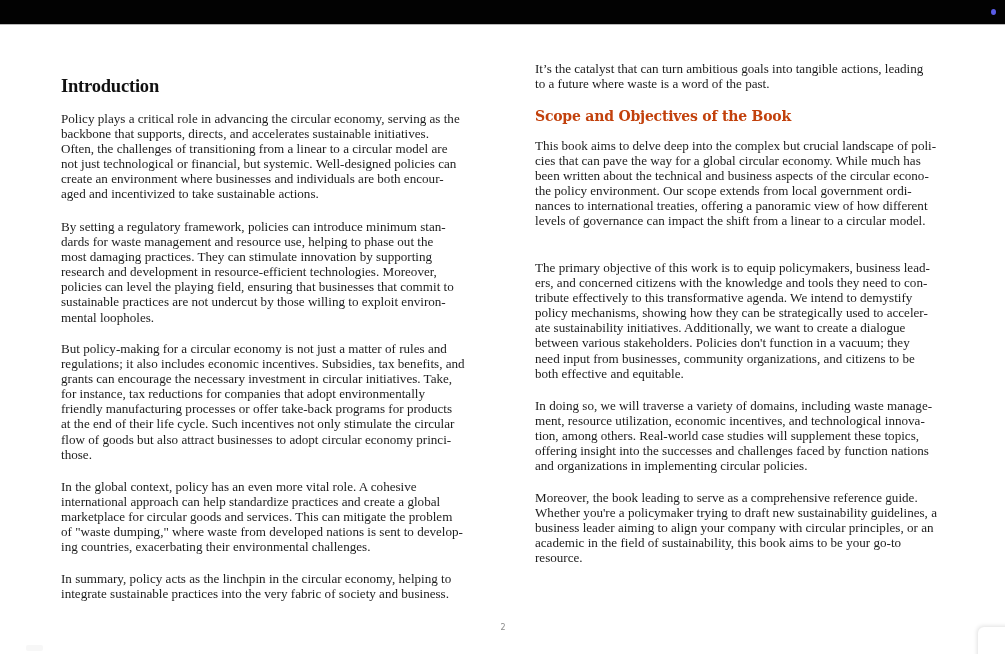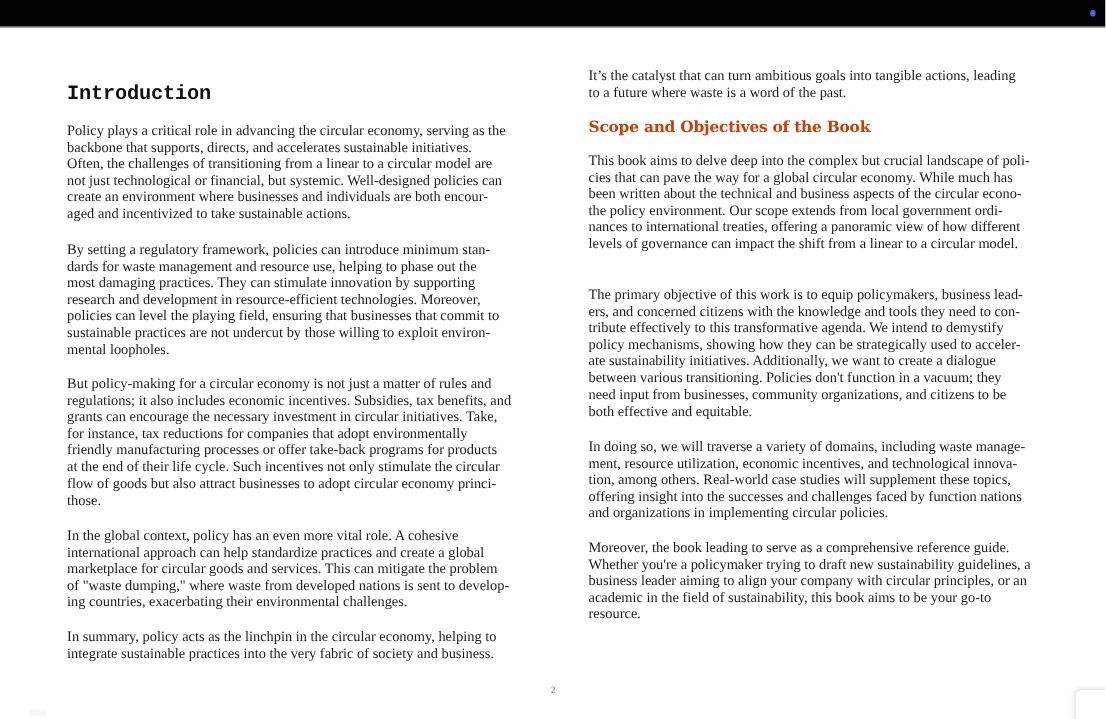--- a/index.html
+++ b/index.html
@@ -18,21 +18,21 @@
   .column {
     position: absolute; top: 0; width: 412px;
     font-family: "Liberation Serif", "DejaVu Serif", serif;
     font-size: 13.1px; line-height: 15.1px; color: #1c1c1c;
   }
   .col-left { left: 61px; }
   .col-right { left: 535px; }
 
   .h1 {
     position: absolute; left: 0;
-    font-family: Liberation Mono, monospace;
+    font-family: Liberation Serif, serif;
     font-weight: bold; font-size: 18.5px; line-height: 22px; color: #111;
     letter-spacing: -0.2px;
   }
   .h2 {
     position: absolute; left: 0;
     font-family: "DejaVu Serif", "Liberation Serif", serif;
     font-weight: bold; font-size: 14px; line-height: 18px; color: #c2410c;
     letter-spacing: -0.2px;
   }
   .para { position: absolute; left: 0; width: 412px; }
@@ -123,21 +123,21 @@
     <span class="line">nances to international treaties, offering a panoramic view of how different</span>
     <span class="line">levels of governance can impact the shift from a linear to a circular model.</span>
   </p>
 
   <p class="para" style="top:260px">
     <span class="line">The primary objective of this work is to equip policymakers, business lead-</span>
     <span class="line">ers, and concerned citizens with the knowledge and tools they need to con-</span>
     <span class="line">tribute effectively to this transformative agenda. We intend to demystify</span>
     <span class="line">policy mechanisms, showing how they can be strategically used to acceler-</span>
     <span class="line">ate sustainability initiatives. Additionally, we want to create a dialogue</span>
-    <span class="line">between various transitioning. Policies don't function in a vacuum; they</span>
+    <span class="line">between various stakeholders. Policies don't function in a vacuum; they</span>
     <span class="line">need input from businesses, community organizations, and citizens to be</span>
     <span class="line">both effective and equitable.</span>
   </p>
 
   <p class="para" style="top:398px">
     <span class="line">In doing so, we will traverse a variety of domains, including waste manage-</span>
     <span class="line">ment, resource utilization, economic incentives, and technological innova-</span>
     <span class="line">tion, among others. Real-world case studies will supplement these topics,</span>
     <span class="line">offering insight into the successes and challenges faced by function nations</span>
     <span class="line">and organizations in implementing circular policies.</span>

